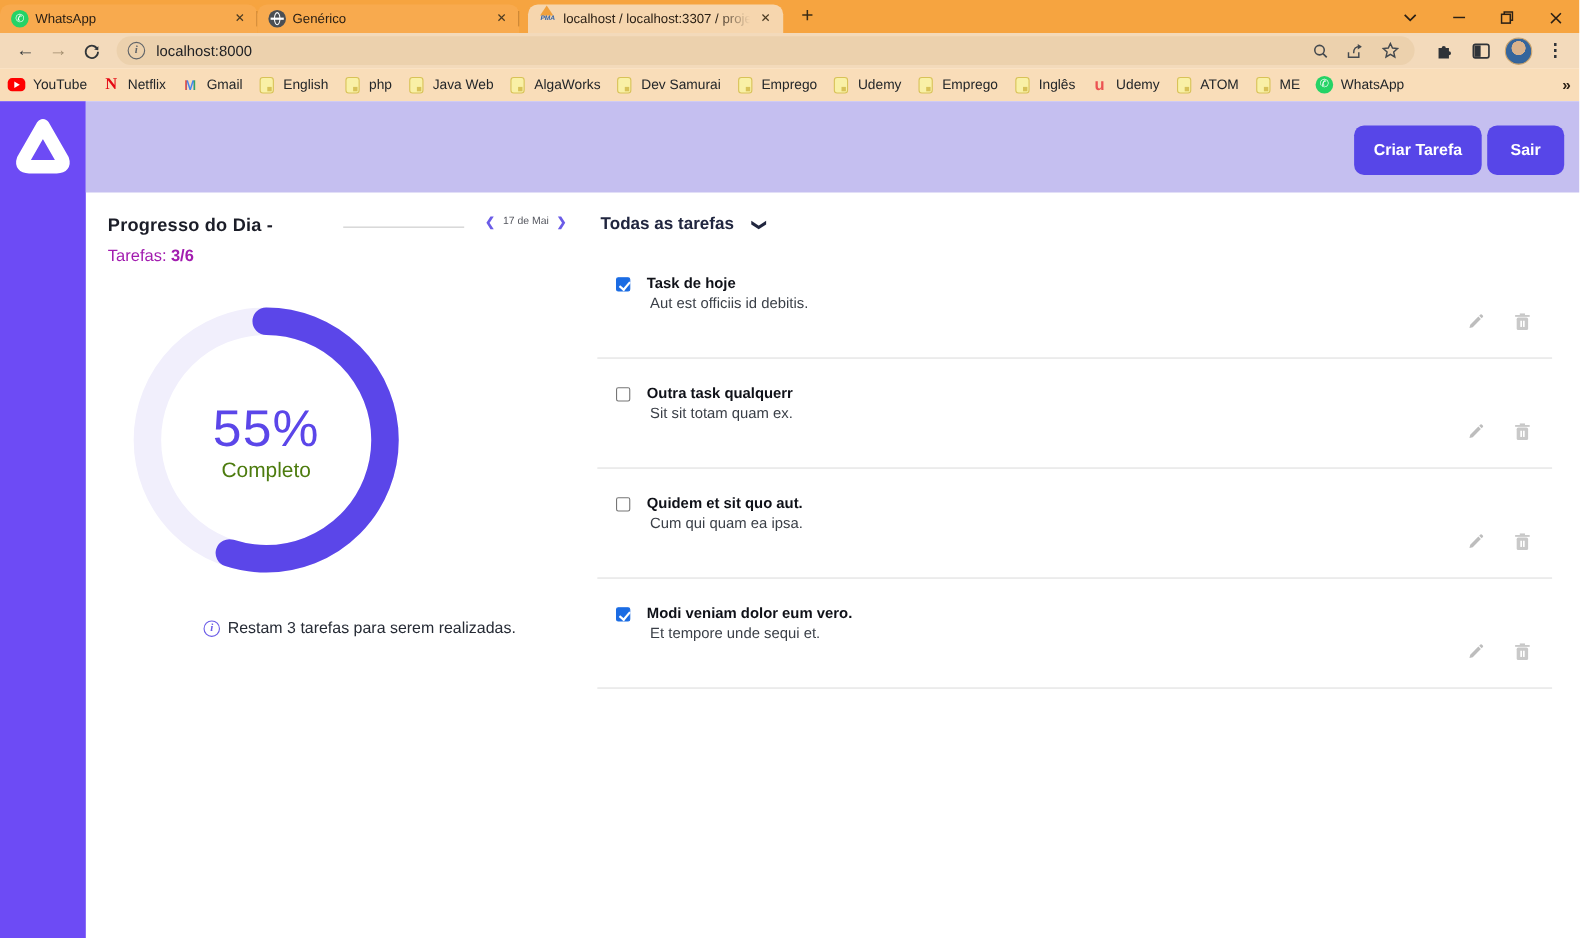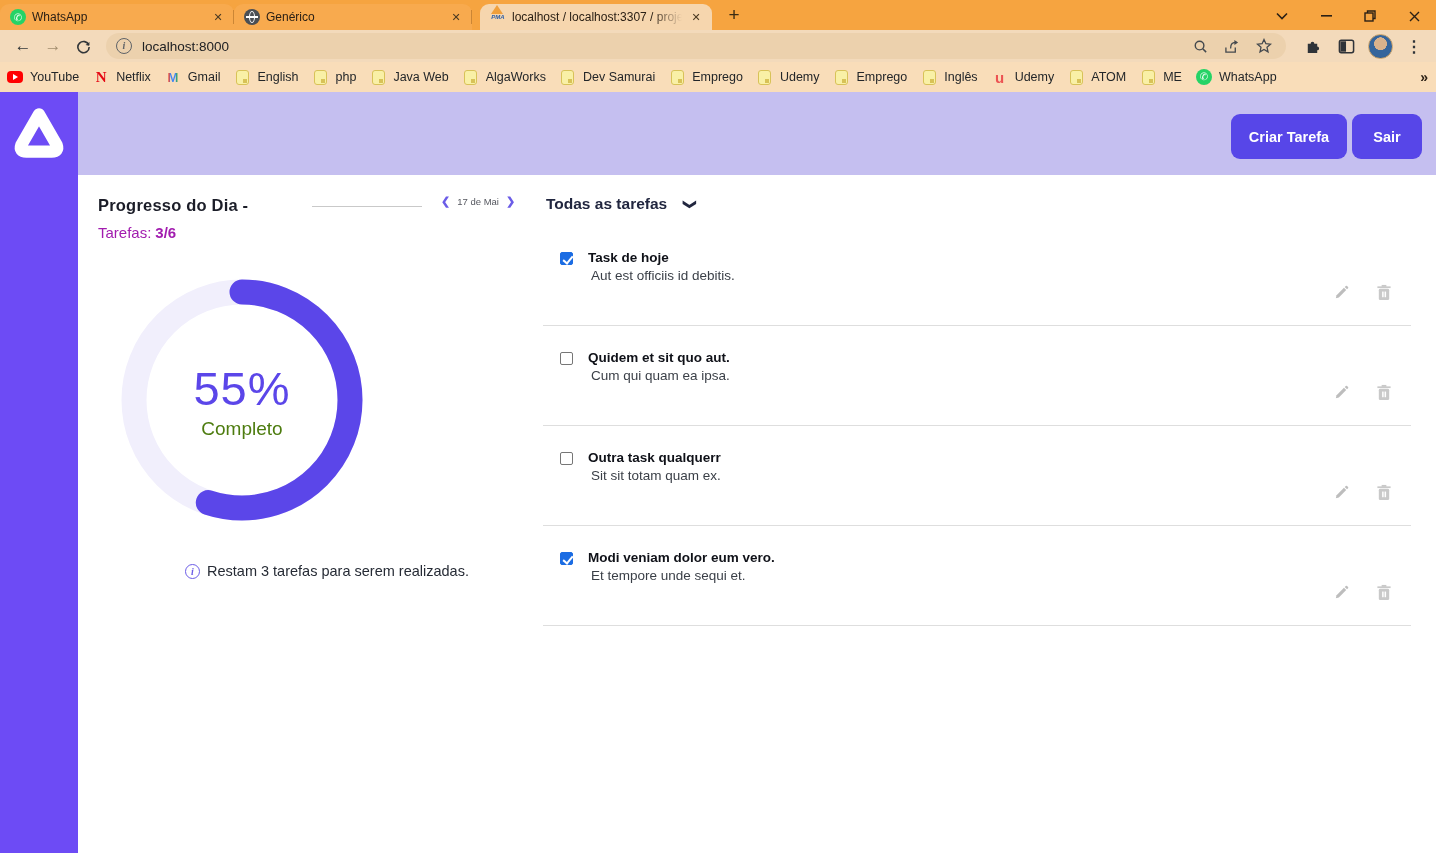--- a/index.html
+++ b/index.html
@@ -362,22 +362,22 @@
                 <rect x="8.6" y="8" width="1.6" height="6" fill="#fff"></rect>
               </svg>
             </span>
         </div>
       </div>
 
       <div class="task">
         <div class="task-head">
           <span class="cbx"></span>
           <div class="task-text">
-            <div class="task-title">Quidem et sit quo aut.</div>
-            <div class="task-desc">Cum qui quam ea ipsa.</div>
+            <div class="task-title">Outra task qualquerr</div>
+            <div class="task-desc">Sit sit totam quam ex.</div>
           </div>
         </div>
         <div class="task-actions">
           <span class="act-ico">
               <svg width="17" height="17" viewBox="0 0 18 18">
                 <path d="M3 15 L3.8 11.8 L11.6 4 L14 6.4 L6.2 14.2 Z" fill="#bdbdbd"></path>
                 <path d="M12.4 3.2 L13.6 2 Q14.2 1.4 14.9 2.1 L15.9 3.1 Q16.6 3.8 16 4.4 L14.8 5.6 Z" fill="#bdbdbd"></path>
               </svg>
             </span>
           <span class="act-ico">
@@ -389,22 +389,22 @@
                 <rect x="8.6" y="8" width="1.6" height="6" fill="#fff"></rect>
               </svg>
             </span>
         </div>
       </div>
 
       <div class="task">
         <div class="task-head">
           <span class="cbx"></span>
           <div class="task-text">
-            <div class="task-title">Outra task qualquerr</div>
-            <div class="task-desc">Sit sit totam quam ex.</div>
+            <div class="task-title">Quidem et sit quo aut.</div>
+            <div class="task-desc">Cum qui quam ea ipsa.</div>
           </div>
         </div>
         <div class="task-actions">
           <span class="act-ico">
               <svg width="17" height="17" viewBox="0 0 18 18">
                 <path d="M3 15 L3.8 11.8 L11.6 4 L14 6.4 L6.2 14.2 Z" fill="#bdbdbd"></path>
                 <path d="M12.4 3.2 L13.6 2 Q14.2 1.4 14.9 2.1 L15.9 3.1 Q16.6 3.8 16 4.4 L14.8 5.6 Z" fill="#bdbdbd"></path>
               </svg>
             </span>
           <span class="act-ico">

